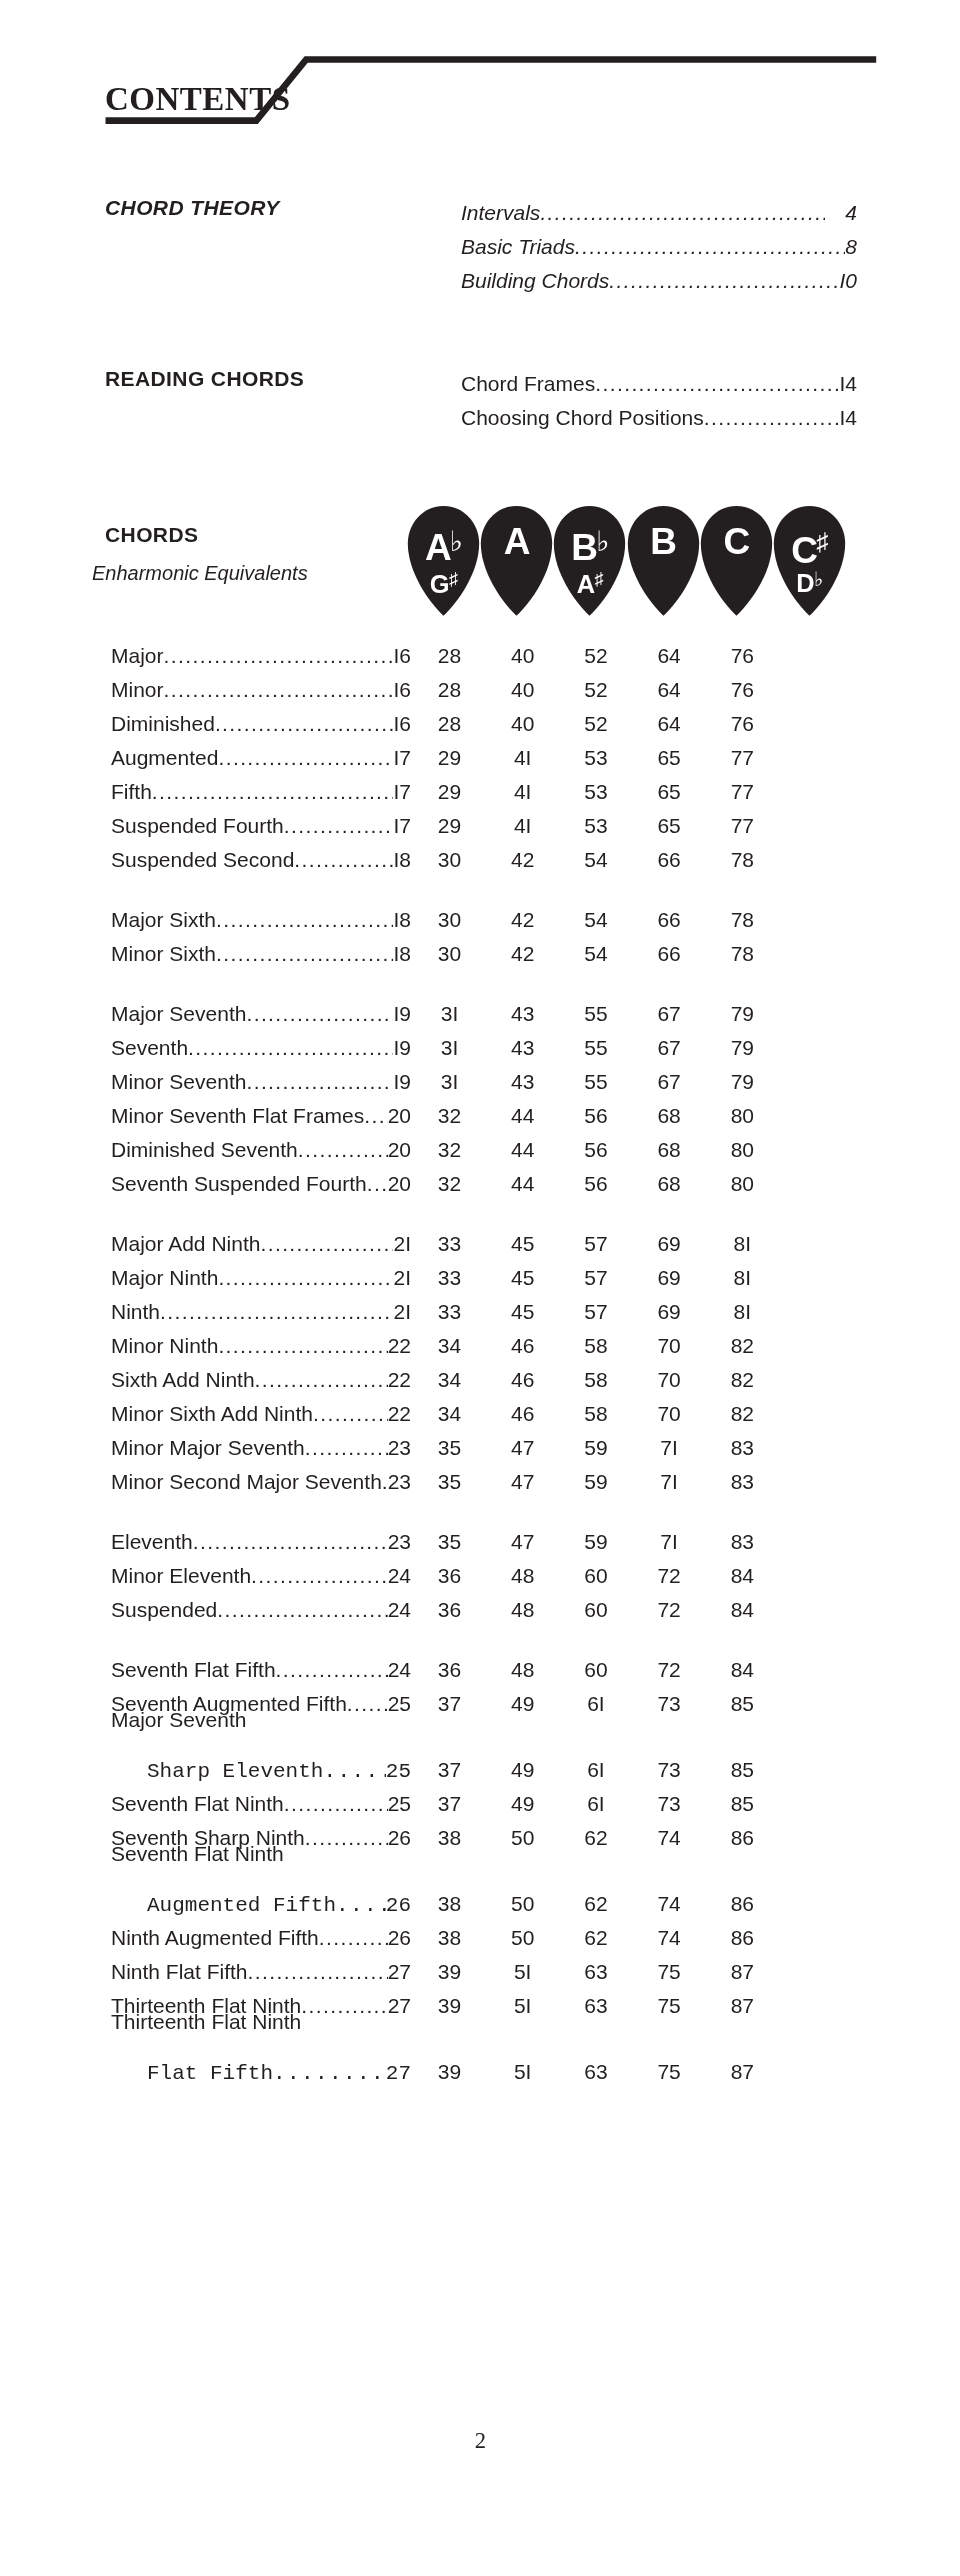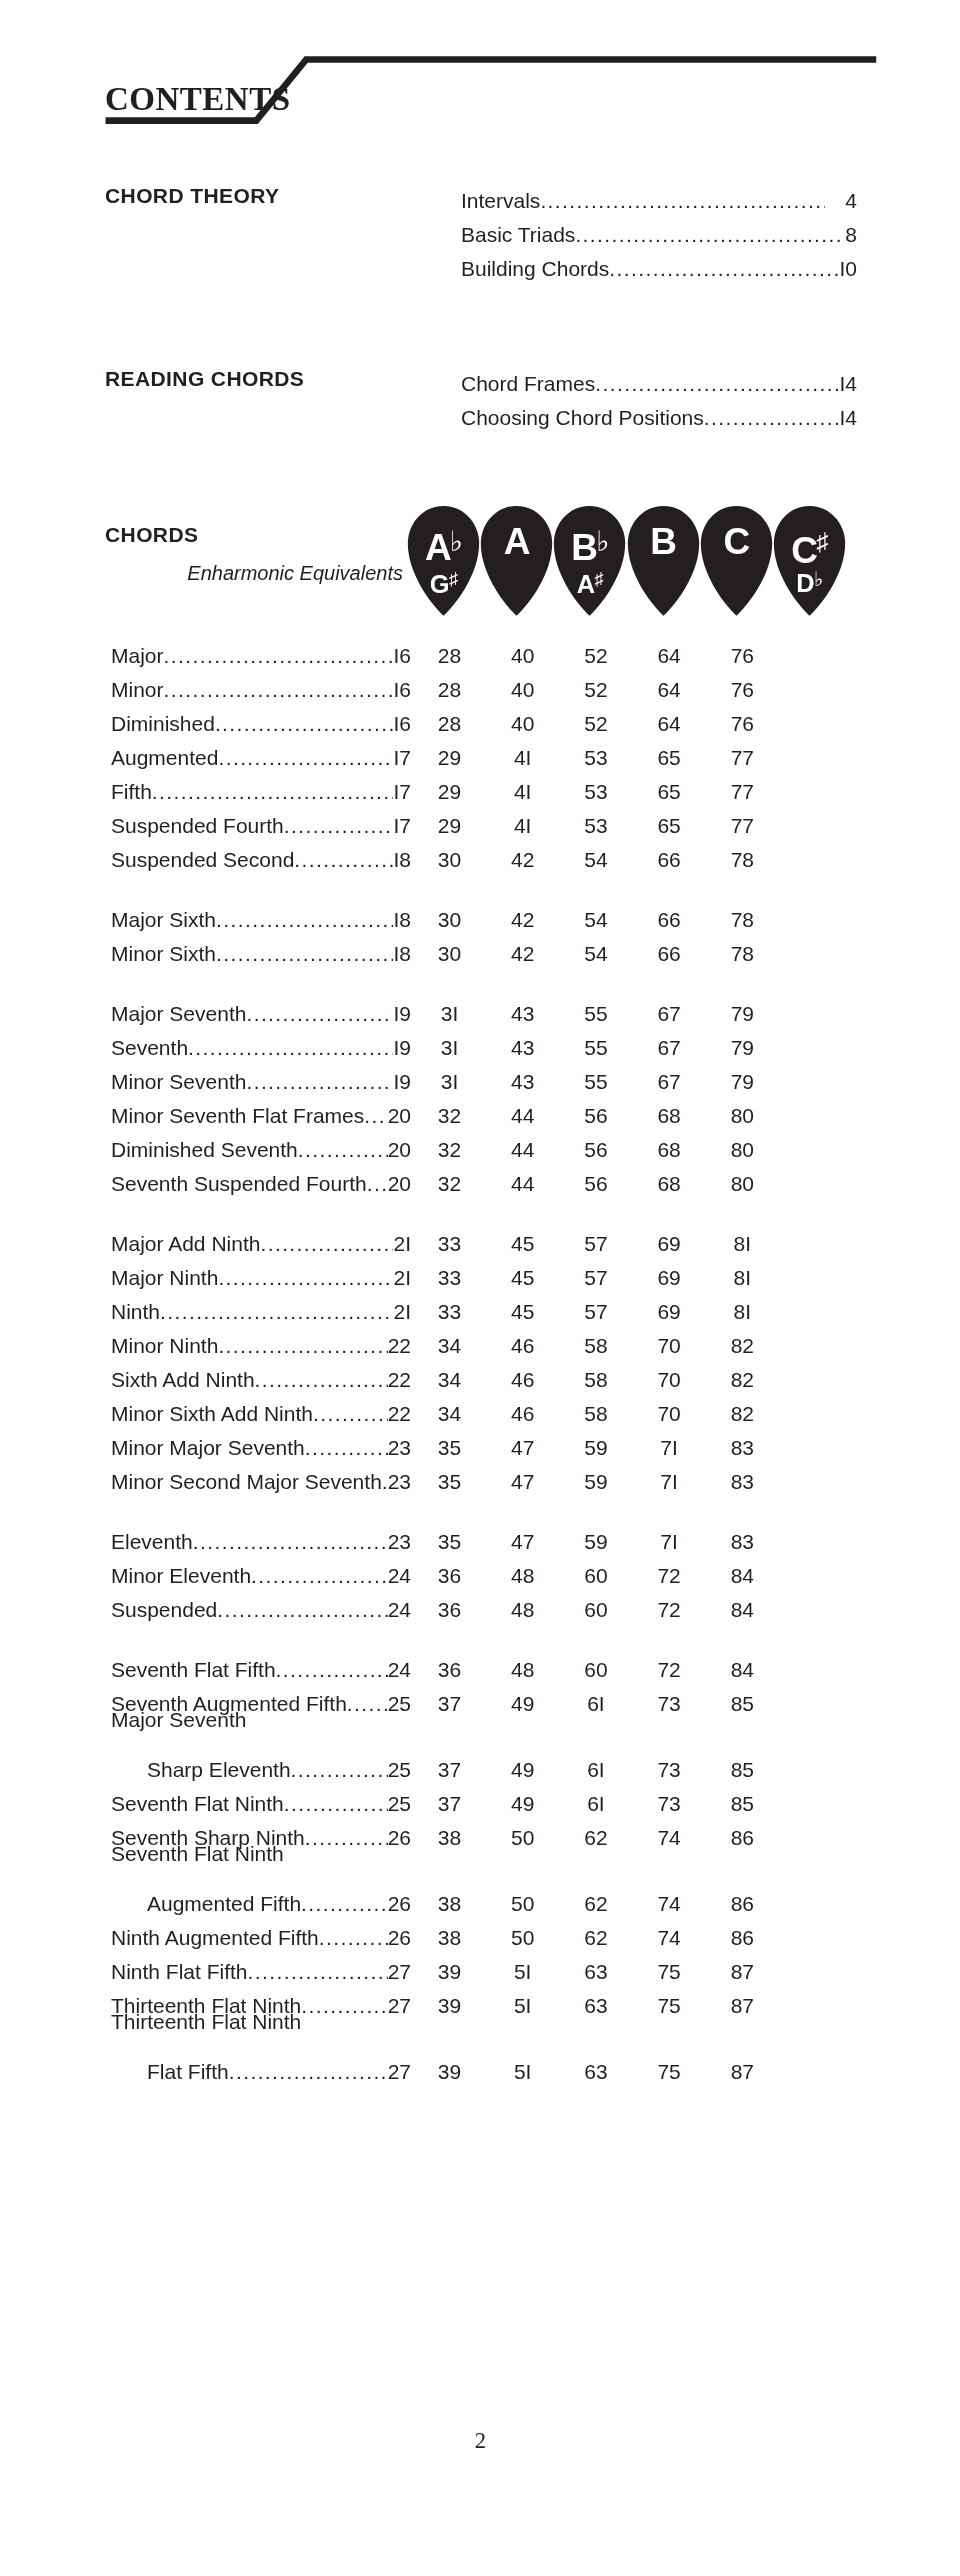--- a/index.html
+++ b/index.html
@@ -83,22 +83,22 @@
   }
   .chords-head{
     position:relative;
     height:118px;
   }
   .chords-label{
     position:absolute;left:105px;top:14px;
     font-weight:bold;font-size:21px;letter-spacing:0.4px;
   }
   .enharmonic-label{
-    position:absolute;left:103px;top:53px;
-    width:300px;text-align:right;
+    position:absolute;left:92px;top:53px;
+    width:300px;text-align:left;
     font-style:italic;font-size:20px;
   }
   .picks{
     position:absolute;
     left:405px;top:-4.7px;
     display:flex;
   }
   .pick{
     position:relative;
     width:77px;height:115px;
@@ -178,20 +178,21 @@
   .secondline{
     display:flex;
     align-items:baseline;
     height:34px;
   }
   .secondline .namecell{
     flex:0 0 300px;
     display:flex;align-items:flex-end;overflow:hidden;
     padding-left:36px;
     box-sizing:border-box;
+    font-family:Liberation Mono, monospace;
   }
 
   .page-number{
     position:absolute;
     left:0;right:0;
     top:2428px;
     text-align:center;
     font-family:"Liberation Serif", serif;
     font-size:22.6px;
     color:#231f20;
@@ -202,21 +203,21 @@
 
 <div class="page">
 
   <div class="header-zone">
     <div class="contents-title">CONTENTS</div>
     <svg class="rule-svg" viewBox="0 0 1020 210" xmlns="http://www.w3.org/2000/svg">
       <path d="M112,128 L272,128 L325,63 L930,63" fill="none" stroke="#231f20" stroke-width="7" stroke-linejoin="miter" stroke-linecap="butt"></path>
     </svg>
   </div>
 
-  <div class="toc-section" style="top:184px;">
+  <div class="toc-section" style="top:196px;font-style:italic;">
     <div class="toc-heading">CHORD THEORY</div>
     <div class="toc-entries">
       <div class="toc-row">
         <span class="lbl">Intervals </span>
         <span class="dots">................................................................</span>
         <span class="pg wide">4</span>
       </div>
       <div class="toc-row">
         <span class="lbl">Basic Triads </span>
         <span class="dots">................................................................</span>

